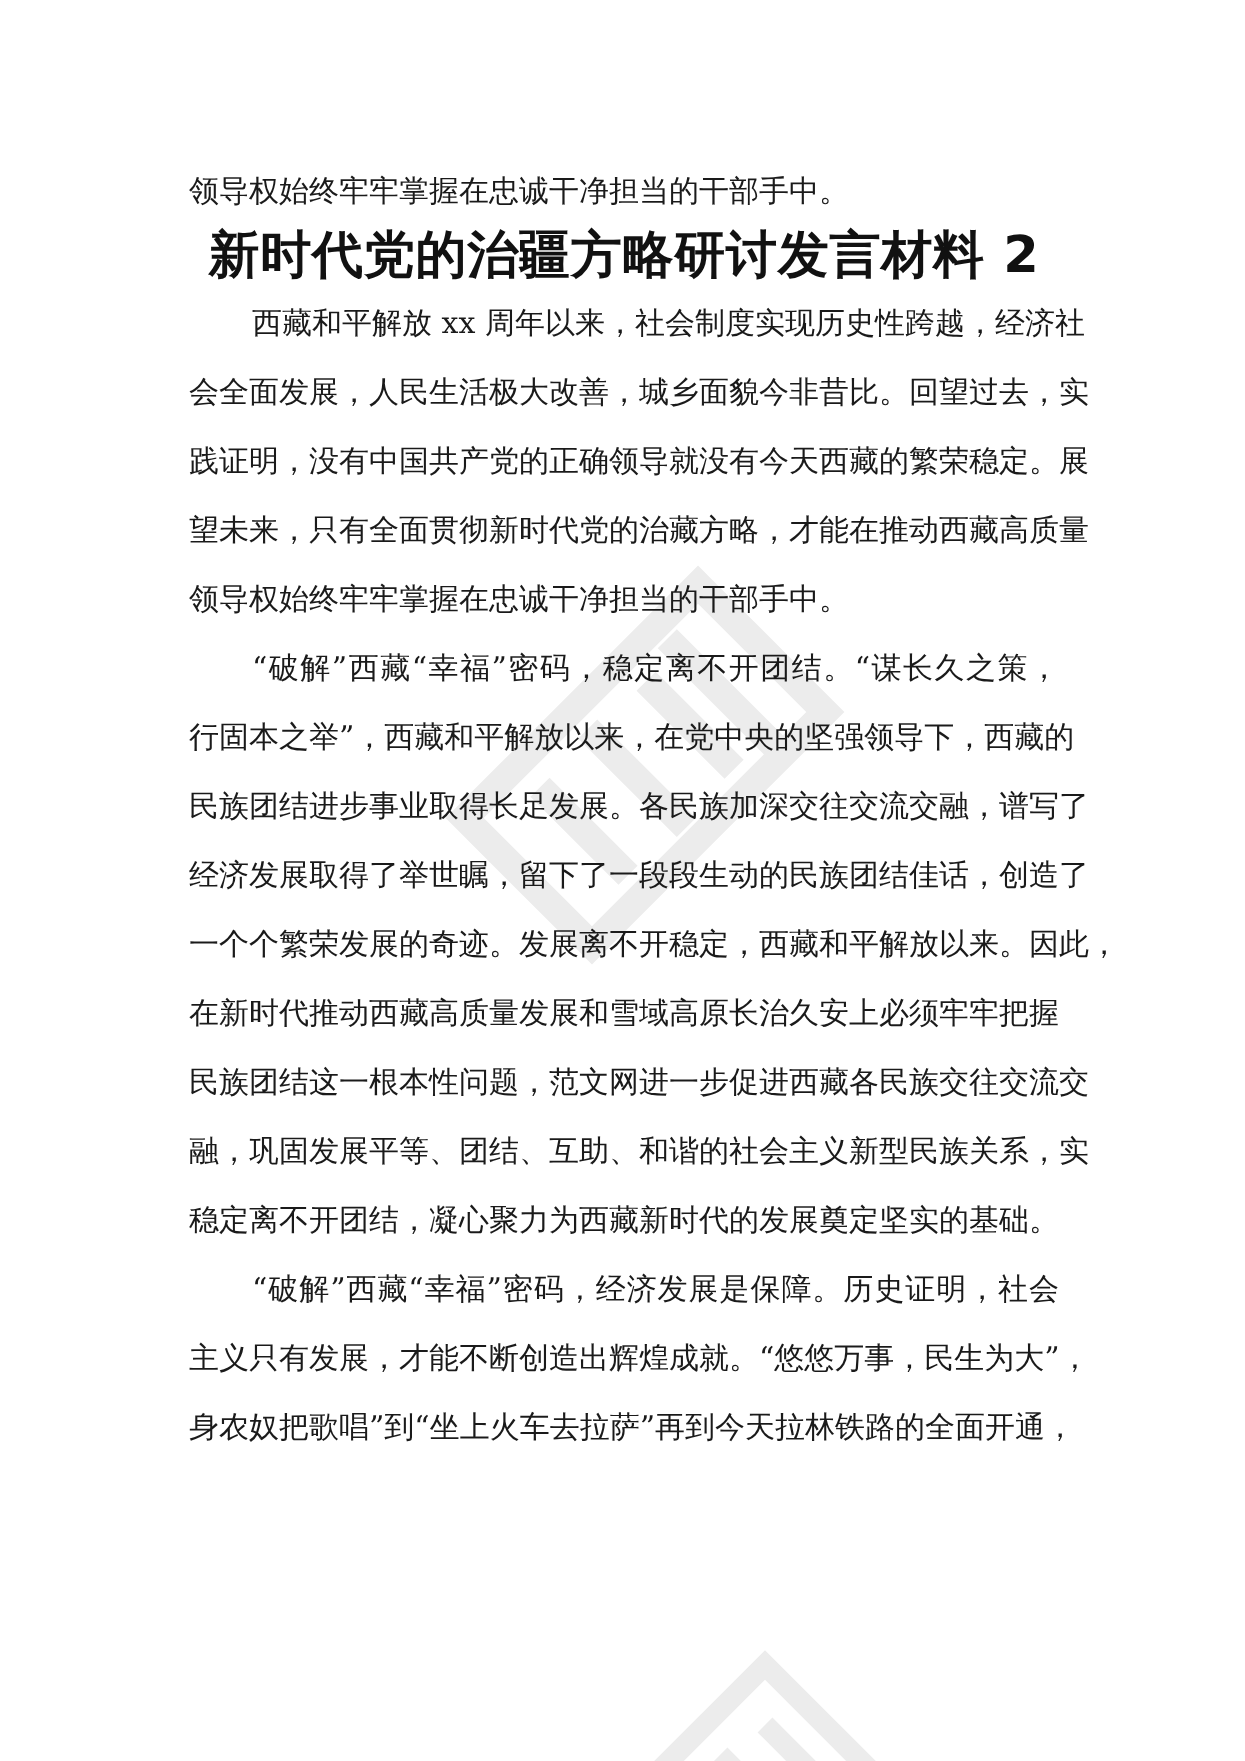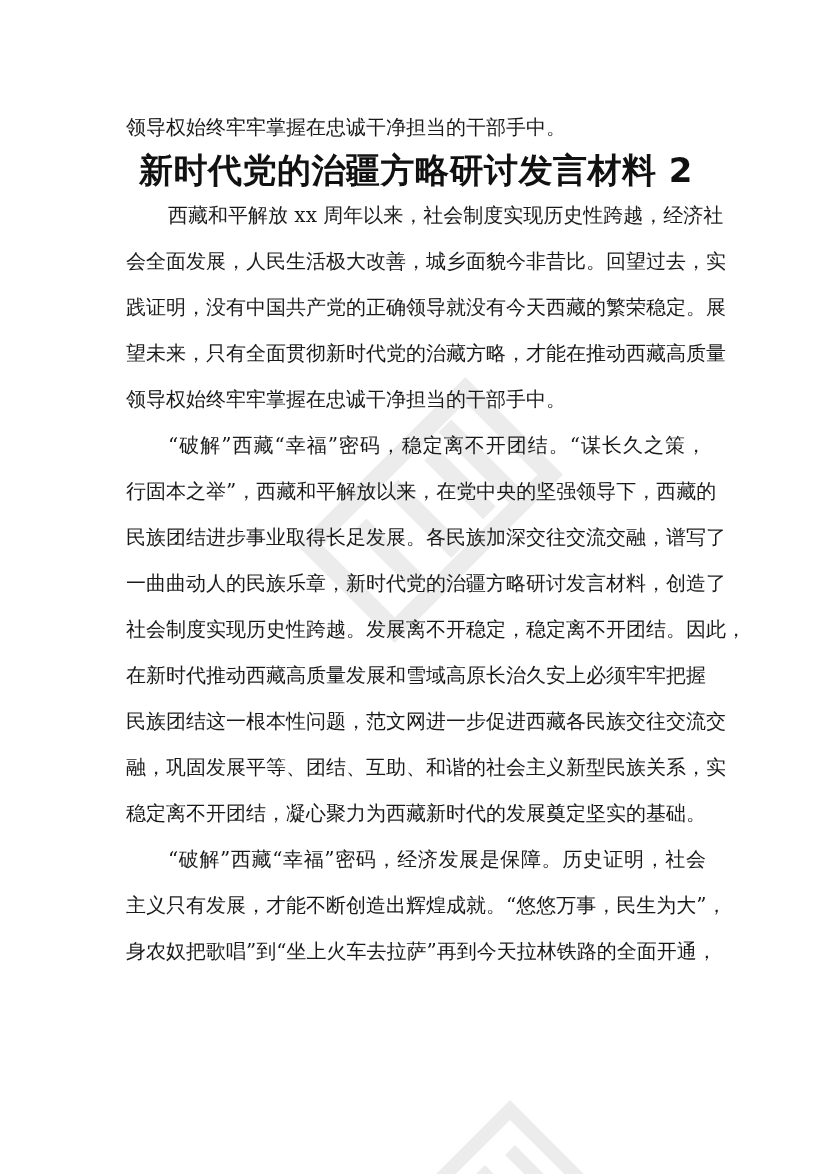--- a/index.html
+++ b/index.html
@@ -65,22 +65,22 @@
       <div class="line">会全面发展，人民生活极大改善，城乡面貌今非昔比。回望过去，实</div>
       <div class="line">践证明，没有中国共产党的正确领导就没有今天西藏的繁荣稳定。展</div>
       <div class="line">望未来，只有全面贯彻新时代党的治藏方略，才能在推动西藏高质量</div>
       <div class="line last">领导权始终牢牢掌握在忠诚干净担当的干部手中。</div>
     </div>
 
     <div class="para">
       <div class="line indent">“破解”西藏“幸福”密码，稳定离不开团结。“谋长久之策，</div>
       <div class="line">行固本之举”，西藏和平解放以来，在党中央的坚强领导下，西藏的</div>
       <div class="line">民族团结进步事业取得长足发展。各民族加深交往交流交融，谱写了</div>
-      <div class="line">一曲曲动人的民族乐章，新时代党的治疆方略研讨发言材料，创造了</div>
-      <div class="line">社会制度实现历史性跨越。发展离不开稳定，稳定离不开团结。因此，</div>
+      <div class="line">经济发展取得了举世瞩，留下了一段段生动的民族团结佳话，创造了</div>
+      <div class="line">一个个繁荣发展的奇迹。发展离不开稳定，西藏和平解放以来。因此，</div>
       <div class="line">在新时代推动西藏高质量发展和雪域高原长治久安上必须牢牢把握</div>
       <div class="line">民族团结这一根本性问题，范文网进一步促进西藏各民族交往交流交</div>
       <div class="line">融，巩固发展平等、团结、互助、和谐的社会主义新型民族关系，实</div>
       <div class="line">稳定离不开团结，凝心聚力为西藏新时代的发展奠定坚实的基础。</div>
     </div>
 
     <div class="para">
       <div class="line indent">“破解”西藏“幸福”密码，经济发展是保障。历史证明，社会</div>
       <div class="line">主义只有发展，才能不断创造出辉煌成就。“悠悠万事，民生为大”，</div>
       <div class="line">身农奴把歌唱”到“坐上火车去拉萨”再到今天拉林铁路的全面开通，</div>

